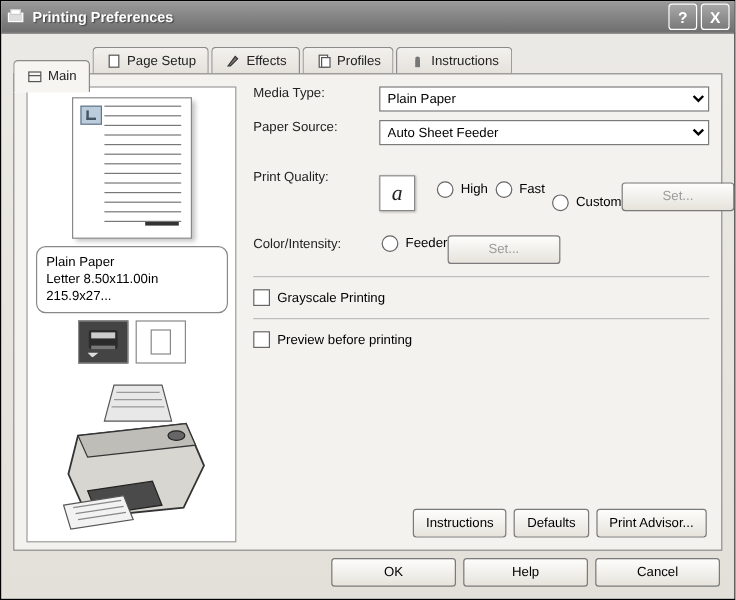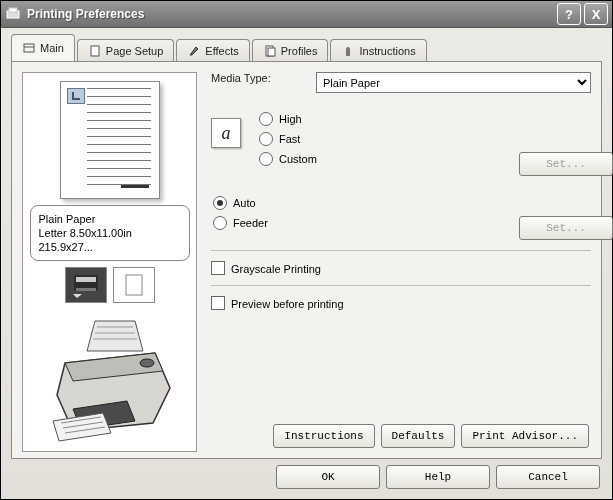--- a/index.html
+++ b/index.html
@@ -4,47 +4,47 @@
 <style>
   html,body{margin:0;padding:0;font-family:Tahoma,Arial,sans-serif;font-size:11px;background:#fff}
   .window{width:613px;height:500px;box-sizing:border-box;border:1px solid #000;background:linear-gradient(#eceae6,#e3e0da);position:relative}
   .titlebar{height:26px;background:linear-gradient(#9a9a9a,#6f6f6f);color:#fff;display:flex;align-items:center;padding:0 4px;border-bottom:1px solid #555}
   .titlebar .ticon{width:16px;height:16px;margin-right:6px;display:flex;align-items:center;justify-content:center}
   .titlebar .title{font-weight:bold;font-size:12px;flex:1;text-shadow:1px 1px 1px #444}
   .titlebar .wbtn{width:22px;height:20px;margin-left:3px;border:1px solid #fff;border-radius:3px;background:linear-gradient(#a8a8a8,#7a7a7a);display:flex;align-items:center;justify-content:center;color:#fff;font-weight:bold;font-size:13px;cursor:pointer}
   .body{position:absolute;top:26px;left:0;right:0;bottom:0;padding:8px 10px 10px 10px;box-sizing:border-box}
   .tabstrip{display:flex;align-items:flex-end;height:26px}
   .tab{display:flex;align-items:center;gap:4px;height:22px;padding:0 10px;border:1px solid #8a8a8a;border-bottom:none;border-top-left-radius:4px;border-top-right-radius:4px;background:linear-gradient(#f3f1ed,#e4e1db);margin-right:2px;cursor:pointer;position:relative;top:1px;color:#222}
-  .tab.active{height:26px;background:#f7f5f1;z-index:2;top:0}
+  .tab.active{height:26px;background:#f7f5f1;z-index:2;top:16px}
   .tab .ticon{width:14px;height:14px;display:flex;align-items:center;justify-content:center}
   .tabpanel{border:1px solid #8a8a8a;background:#f4f2ee;height:398px;box-sizing:border-box;padding:10px;display:flex;gap:14px;position:relative}
   .leftcol{width:175px;display:flex;flex-direction:column;gap:8px}
   .preview-frame{border:1px solid #999;background:#fff;height:380px;box-sizing:border-box;padding:8px;display:flex;flex-direction:column;align-items:center;gap:6px}
   .paperprev{width:100px;height:125px;border:1px solid #888;box-shadow:3px 3px 4px rgba(0,0,0,0.25);background:#fff;position:relative;padding:8px;box-sizing:border-box}
   .paperprev .corner{width:16px;height:14px;background:#bcd;border:1px solid #678;position:absolute;top:6px;left:6px}
   .paperprev .corner::after{content:"";position:absolute;left:4px;top:3px;width:6px;height:6px;border-left:2px solid #456;border-bottom:2px solid #456}
   .paperprev .lines{position:absolute;top:6px;left:26px;right:8px}
   .paperprev .lines div{height:0;border-top:1px solid #777;margin-bottom:7px}
   .paperprev .footer-line{position:absolute;right:10px;bottom:10px;width:28px;height:3px;background:#333}
   .infobubble{width:160px;border:1px solid #888;border-radius:8px;background:#fff;padding:6px 8px;box-sizing:border-box;line-height:14px}
   .orient-row{display:flex;gap:6px;justify-content:center}
   .orient-btn{width:40px;height:34px;border:1px solid #888;background:#fff;display:flex;align-items:center;justify-content:center;cursor:pointer}
   .orient-btn.active{background:#444}
   .printer-graphic{width:150px;height:130px;position:relative;margin-top:4px}
   .rightcol{flex:1;display:flex;flex-direction:column;gap:6px}
   .row{display:flex;align-items:flex-start;min-height:22px}
   .lbl{width:105px;color:#222}
   select.combo{flex:1;height:21px;border:1px solid #7a7a7a;background:#fff;font-family:inherit;font-size:11px;padding:1px 2px}
-  .radio-col{display:flex;flex-direction:column;gap:6px;margin-left:2px}
+  .radio-col{display:flex;flex-direction:row;gap:6px;margin-left:2px}
   .radio-item{display:flex;align-items:center;gap:6px;cursor:pointer}
   .radio-outer{width:12px;height:12px;border:1px solid #666;border-radius:50%;background:#fff;display:flex;align-items:center;justify-content:center}
   .radio-outer.sel::after{content:"";width:6px;height:6px;border-radius:50%;background:#333}
   .pq-section{display:flex;align-items:flex-start}
   .pq-icon{width:28px;height:28px;border:1px solid #888;background:#fff;margin:6px 14px 0 0;display:flex;align-items:center;justify-content:center;font-style:italic;font-family:Georgia,serif;font-size:18px;color:#222;box-shadow:1px 1px 2px rgba(0,0,0,0.3)}
-  .btn{height:22px;border:1px solid #7a7a7a;background:linear-gradient(#fdfdfb,#e6e3dc);border-radius:3px;padding:0 10px;font-family:Liberation Mono, monospace;font-size:11px;display:inline-flex;align-items:center;justify-content:center;cursor:pointer}
+  .btn{height:22px;border:1px solid #7a7a7a;background:linear-gradient(#fdfdfb,#e6e3dc);border-radius:3px;padding:0 10px;font-family:Liberation Sans, sans-serif;font-size:11px;display:inline-flex;align-items:center;justify-content:center;cursor:pointer}
   .btn.disabled{color:#9b9b9b;cursor:default}
   .set-holder{margin-left:auto;width:72px}
   .divider{border-top:1px solid #bdbdbd;margin:4px 0}
   .chk{display:flex;align-items:flex-end;gap:6px;cursor:pointer}
   .chkbox{width:12px;height:12px;border:1px solid #666;background:#fff}
   .bottom-row{position:absolute;right:12px;bottom:10px;display:flex;gap:6px}
   .dlg-buttons{position:absolute;right:12px;bottom:10px;display:flex;gap:6px}
   .dlg-buttons .btn{width:82px;justify-content:center}
   
   svg{display:block}
@@ -184,62 +184,66 @@
 
       <div class="rightcol">
 
         <div class="row">
           <span class="lbl">Media Type:</span>
           <select class="combo">
             <option>Plain Paper</option>
           </select>
         </div>
 
+        <div class="row">
+          <span class="lbl">Paper Source:</span>
+          <select class="combo">
+            <option>Auto Sheet Feeder</option>
+          </select>
+        </div>
 
         <div style="height:6px"></div>
 
         <div class="pq-section">
+          <span class="lbl" style="padding-top:2px">Print Quality:</span>
           <div style="display:flex;flex:1">
             <div style="width:46px">
               <div class="pq-icon">
                   <span>a</span>
                 </div>
             </div>
             <div class="radio-col" style="flex:1">
               <div class="radio-item">
                 <span class="radio-outer"></span>
                 <span>High</span>
               </div>
               <div class="radio-item">
                 <span class="radio-outer"></span>
                 <span>Fast</span>
               </div>
-              <div class="row" style="align-items:flex-start">
+              <div class="row" style="align-items:flex-end">
                 <div class="radio-item">
                   <span class="radio-outer"></span>
                   <span>Custom</span>
                 </div>
                 <div class="set-holder">
                   <div class="btn disabled" style="width:100%">
                       <span>Set...</span>
                     </div>
                 </div>
               </div>
             </div>
           </div>
         </div>
 
         <div style="height:8px"></div>
 
         <div class="row" style="align-items:flex-start">
+          <span class="lbl" style="padding-top:2px">Color/Intensity:</span>
           <div class="radio-col" style="flex:1">
-            <div class="radio-item">
-              <span class="radio-outer sel"></span>
-              <span>Auto</span>
-            </div>
             <div class="row">
               <div class="radio-item">
                 <span class="radio-outer"></span>
                 <span>Feeder</span>
               </div>
               <div class="set-holder">
                 <div class="btn disabled" style="width:100%">
                     <span>Set...</span>
                   </div>
               </div>

